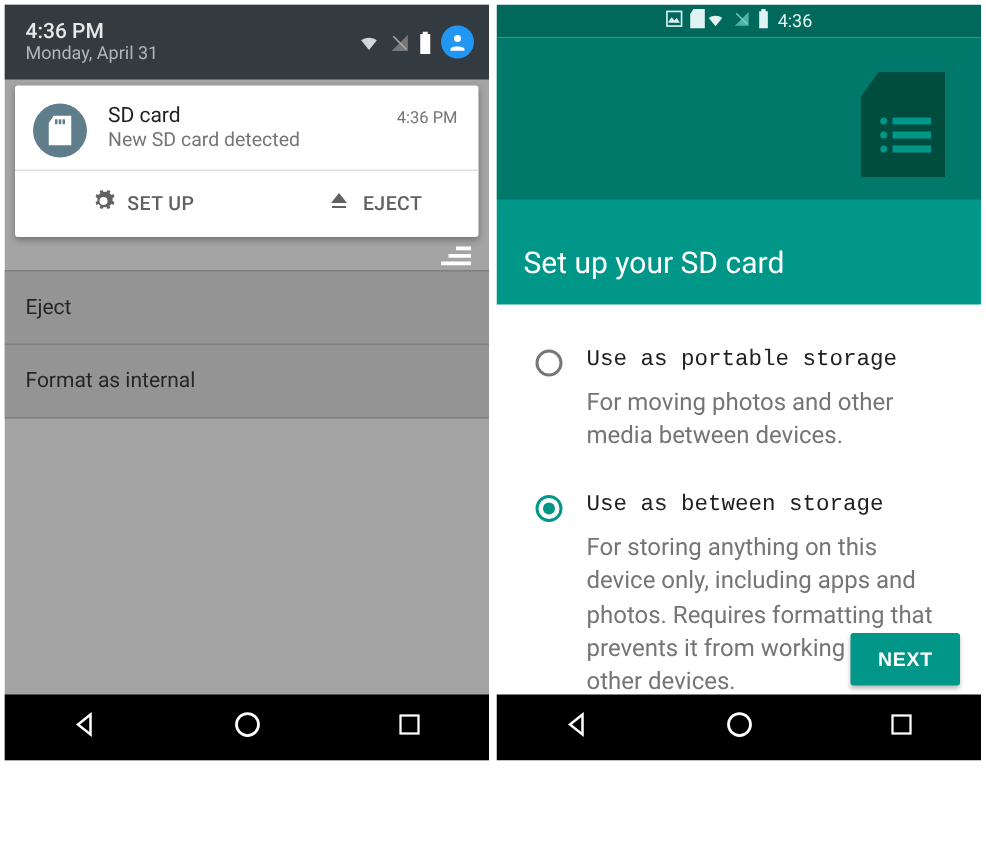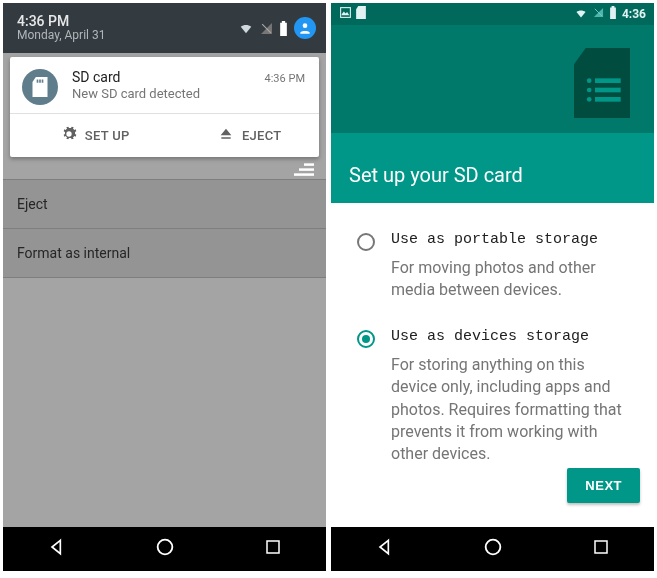--- a/index.html
+++ b/index.html
@@ -1,17 +1,17 @@
 <!DOCTYPE html>
 <html><head>
 <meta charset="utf-8">
 <style>
   * { box-sizing: border-box; margin: 0; padding: 0; }
   body { font-family: Roboto, Arial, sans-serif; background: #fff; width: 657px; height: 578px; display: flex; gap: 5px; padding: 3px; }
-  .phone { width: 50%; height: 568px; position: relative; background: #4d7c0f; overflow: hidden; }
+  .phone { width: 50%; height: 504px; position: relative; background: #4d7c0f; overflow: hidden; }
   
   .p1-bg { background: #a4a4a4; height: 100%; }
   .p1-statusbar { background: #333b40; height: 50px; display: flex; justify-content: space-between; align-items: center; padding: 4px 10px 4px 14px; color: #e8e8e8; }
   .p1-status-left { display: flex; flex-direction: column; line-height: 1.15; }
   .p1-time { font-size: 14px; font-weight: 500; }
   .p1-date { font-size: 12px; color: #b0b6ba; }
   .p1-status-right { display: flex; align-items: center; gap: 6px; }
   .p1-icon { display: inline-flex; }
   .avatar { width: 22px; height: 22px; border-radius: 50%; background: #2196f3; display: inline-flex; align-items: center; justify-content: center; }
   .notif-card { background: #fff; margin: 4px 7px 0 7px; border-radius: 2px; box-shadow: 0 2px 4px rgba(0,0,0,.3); }
@@ -24,35 +24,35 @@
   .notif-sub { font-size: 13px; color: #757575; margin-top: 1px; }
   .notif-actions { display: flex; border-top: 1px solid #e0e0e0; }
   .notif-actions .act { flex: 1; display: flex; align-items: center; justify-content: center; gap: 8px; padding: 12px 0; color: #616161; font-size: 13px; font-weight: 500; letter-spacing: .3px; margin-left: 16px; }
   .shade-handle { display: flex; justify-content: flex-end; padding: 6px 12px 2px; }
   .menu-list { background: #949494; }
   .menu-item { padding: 16px 14px; border-top: 1px solid #7e7e7e; border-bottom: 1px solid #7e7e7e; color: #262626; font-size: 14px; }
   .menu-item + .menu-item { border-top: none; }
   .nav { position: absolute; left: 0; right: 0; bottom: 0; height: 44px; background: #000; display: flex; align-items: center; justify-content: space-around; }
   
   .p2-bg { background: #fff; height: 100%; }
-  .p2-statusbar { background: #00695c; height: 22px; display: flex; justify-content: space-between; align-items: center; padding: 0 8px; color: #e0f2f1; font-size: 12px; font-weight: bold; }
+  .p2-statusbar { background: #00695c; height: 22px; display: flex; justify-content: center; align-items: center; padding: 0 8px; color: #e0f2f1; font-size: 12px; }
   .p2-status-left { display: flex; gap: 4px; align-items: center; }
   .p2-status-right { display: flex; gap: 5px; align-items: center; }
   .p2-header { background: #009688; height: 178px; position: relative; overflow: hidden; }
   .p2-header-dark { position: absolute; left: 0; right: 0; top: 0; height: 108px; background: #00796b; }
   .p2-header-title { position: absolute; left: 18px; bottom: 16px; color: #fff; font-size: 20px; }
   .p2-sdicon { position: absolute; right: 24px; top: 22px; }
   .p2-options { padding: 20px 20px 0 26px; }
   .radio-row { display: flex; gap: 16px; padding: 8px 0 4px; cursor: pointer; }
   .radio-circle { width: 18px; height: 18px; border-radius: 50%; border: 2px solid #777; flex-shrink: 0; margin-top: 2px; position: relative; }
   .radio-circle.sel { border-color: #009688; }
   .radio-circle.sel::after { content: ""; position: absolute; inset: 3px; background: #009688; border-radius: 50%; }
   .radio-label { font-size: 15px; color: #212121; font-family: Liberation Mono, monospace; }
   .radio-desc { font-size: 16px; color: #757575; line-height: 1.4; margin: 2px 0 18px 34px; }
-  .next-wrap { position: absolute; right: 14px; bottom: 68px; }
+  .next-wrap { position: absolute; right: 14px; bottom: 50px; }
   .next-btn { background: #009688; color: #fff; border: none; padding: 10px 18px; font-size: 13px; font-weight: 600; letter-spacing: .5px; border-radius: 2px; box-shadow: 0 2px 3px rgba(0,0,0,.25); cursor: pointer; }
 </style>
 </head>
 <body>
 
 <div class="phone">
   <div class="p1-bg">
     <div class="p1-statusbar">
       <div class="p1-status-left">
         <span class="p1-time">4:36 PM</span>
@@ -190,21 +190,21 @@
 
     <div class="p2-options">
       <div class="radio-row">
         <div class="radio-circle"></div>
         <div class="radio-label">Use as portable storage</div>
       </div>
       <div class="radio-desc">For moving photos and other media between devices.</div>
 
       <div class="radio-row">
         <div class="radio-circle sel"></div>
-        <div class="radio-label">Use as devices storage</div>
+        <div class="radio-label">Use as between storage</div>
       </div>
       <div class="radio-desc">For storing anything on this device only, including apps and photos. Requires formatting that prevents it from working with other devices.</div>
     </div>
 
     <div class="next-wrap">
       <button class="next-btn">NEXT</button>
     </div>
   </div>
   <div class="nav">
     <span><svg width="20" height="20" viewBox="0 0 24 24">

